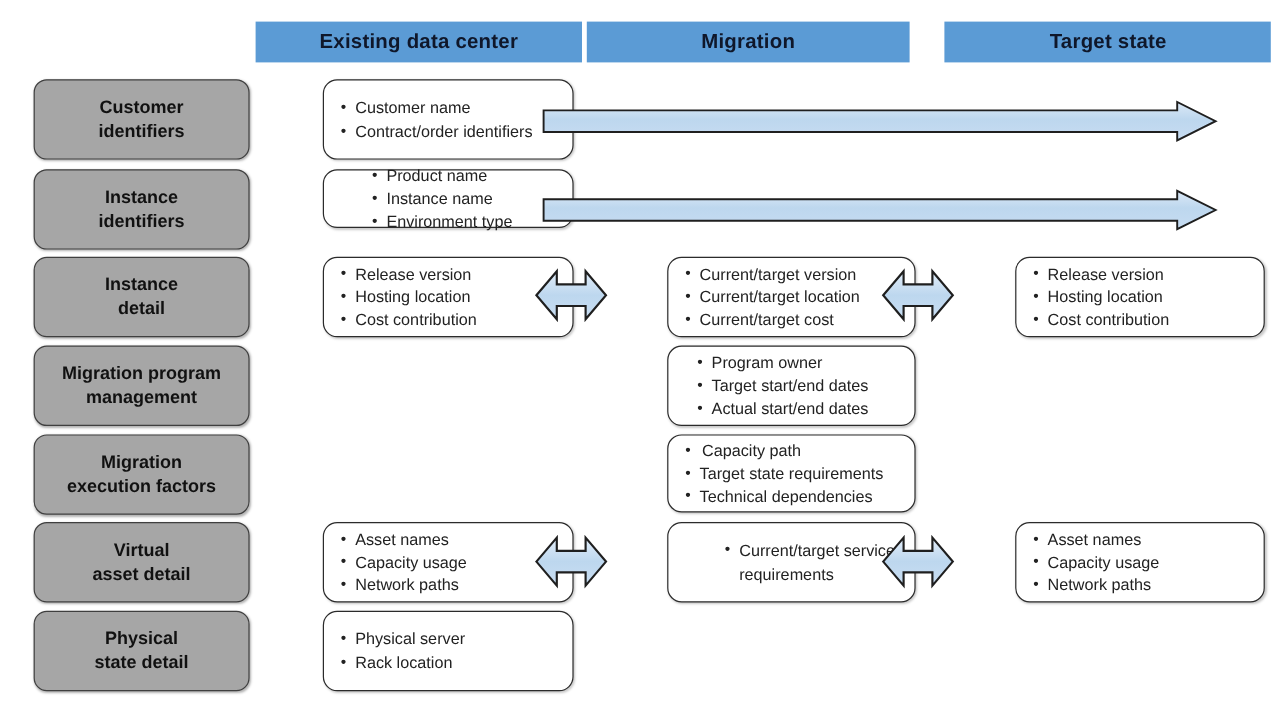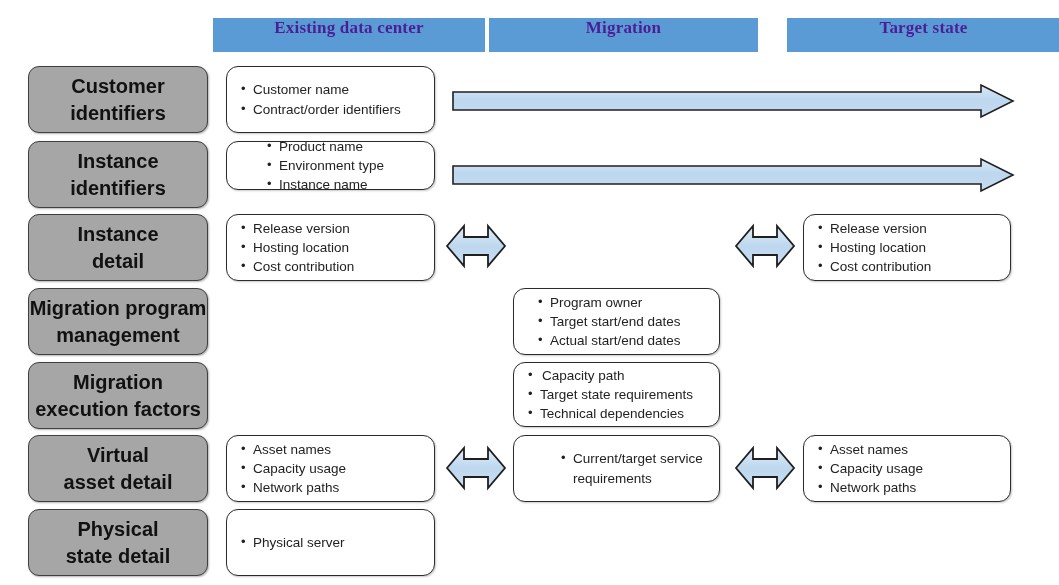--- a/index.html
+++ b/index.html
@@ -9,56 +9,56 @@
     font-family:"Liberation Sans", sans-serif;
     overflow:hidden;
     position:relative;
   }
   #stage{position:absolute;left:0;top:0;width:1059px;height:585px;}
 
   
   .hdr{
     position:absolute;
     background:#5B9BD5;
-    color:#4c1d95;
+    color:#0f172a;
     font-weight:bold;
     font-size:17px;
-    display:flex;align-items:flex-start;justify-content:center;
+    display:flex;align-items:center;justify-content:center;
     letter-spacing:.2px;
     box-sizing:border-box;
-    font-family:Liberation Serif, serif;
   }
 
   
   .chip{
     position:absolute;
     left:28px;width:180px;
     background:#A6A6A6;
     border:1.5px solid #3f3f3f;
     border-radius:11px;
     box-sizing:border-box;
     display:flex;align-items:center;justify-content:center;
     text-align:center;
     font-weight:bold;
-    font-size:20px;
+    font-size:15px;
     color:#111111;
     line-height:1.33;
     box-shadow:1px 1px 2px rgba(0,0,0,.30);
   }
 
   
   .card{
     position:absolute;
     background:#ffffff;
     border:1.6px solid #2b2b2b;
     border-radius:12px;
     box-sizing:border-box;
     display:flex;flex-direction:column;justify-content:center;
     padding:6px 10px 6px 14px;
     box-shadow:1px 1px 2px rgba(0,0,0,.22);
+    margin-left:43px;
   }
   .card ul{margin:0;padding:0;list-style:none;}
   .card li{
     font-size:13.5px;
     color:#222222;
     line-height:1.42;
     position:relative;
     padding-left:12px;
     white-space:pre-line;
   }
@@ -112,22 +112,22 @@
     </svg>
   </div>
 
   <div class="chip" style="top:141px;height:67px;">
     <span style="white-space:pre-line">Instance
 identifiers</span>
   </div>
   <div class="card" style="left:226px;top:141px;width:209px;height:49px;padding-left:40px;">
     <ul>
       <li>Product name</li>
+      <li>Instance name</li>
       <li>Environment type</li>
-      <li>Instance name</li>
     </ul>
   </div>
   <div class="arrow-long" style="left:452px;top:158px;width:562px;height:34px;">
     <svg width="562" height="34" viewBox="0 0 562 34">
       <defs>
         <linearGradient id="lg2" x1="0" y1="0" x2="0" y2="1">
           <stop offset="0" stop-color="#DCE9F7"></stop>
           <stop offset="0.45" stop-color="#BDD7EE"></stop>
           <stop offset="1" stop-color="#C7DCF2"></stop>
         </linearGradient>
@@ -152,20 +152,27 @@
       <defs>
         <linearGradient id="bg3" x1="0" y1="0" x2="0" y2="1">
           <stop offset="0" stop-color="#E2EDF9"></stop>
           <stop offset="0.5" stop-color="#BDD7EE"></stop>
           <stop offset="1" stop-color="#C9DEF3"></stop>
         </linearGradient>
       </defs>
       <path d="M1,25 L18,5 L18,16 L42,16 L42,5 L59,25 L42,45 L42,34 L18,34 L18,45 Z" fill="url(#bg3)" stroke="#1F1F1F" stroke-width="1.8" stroke-linejoin="miter"></path>
     </svg>
   </div>
+  <div class="card" style="left:513px;top:214px;width:207px;height:67px;">
+    <ul>
+      <li>Current/target version</li>
+      <li>Current/target location</li>
+      <li>Current/target cost</li>
+    </ul>
+  </div>
   <div class="arrow-bi" style="left:735px;top:221px;width:60px;height:50px;">
     <svg width="60" height="50" viewBox="0 0 60 50">
       <defs>
         <linearGradient id="bg4" x1="0" y1="0" x2="0" y2="1">
           <stop offset="0" stop-color="#E2EDF9"></stop>
           <stop offset="0.5" stop-color="#BDD7EE"></stop>
           <stop offset="1" stop-color="#C9DEF3"></stop>
         </linearGradient>
       </defs>
       <path d="M1,25 L18,5 L18,16 L42,16 L42,5 L59,25 L42,45 L42,34 L18,34 L18,45 Z" fill="url(#bg4)" stroke="#1F1F1F" stroke-width="1.8" stroke-linejoin="miter"></path>
@@ -252,16 +259,17 @@
     </ul>
   </div>
 
   <div class="chip" style="top:509px;height:67px;">
     <span style="white-space:pre-line">Physical
 state detail</span>
   </div>
   <div class="card" style="left:226px;top:509px;width:209px;height:67px;">
     <ul>
       <li>Physical server</li>
+      <li>Rack location</li>
     </ul>
   </div>
 
 </div>
 
 </body></html>

